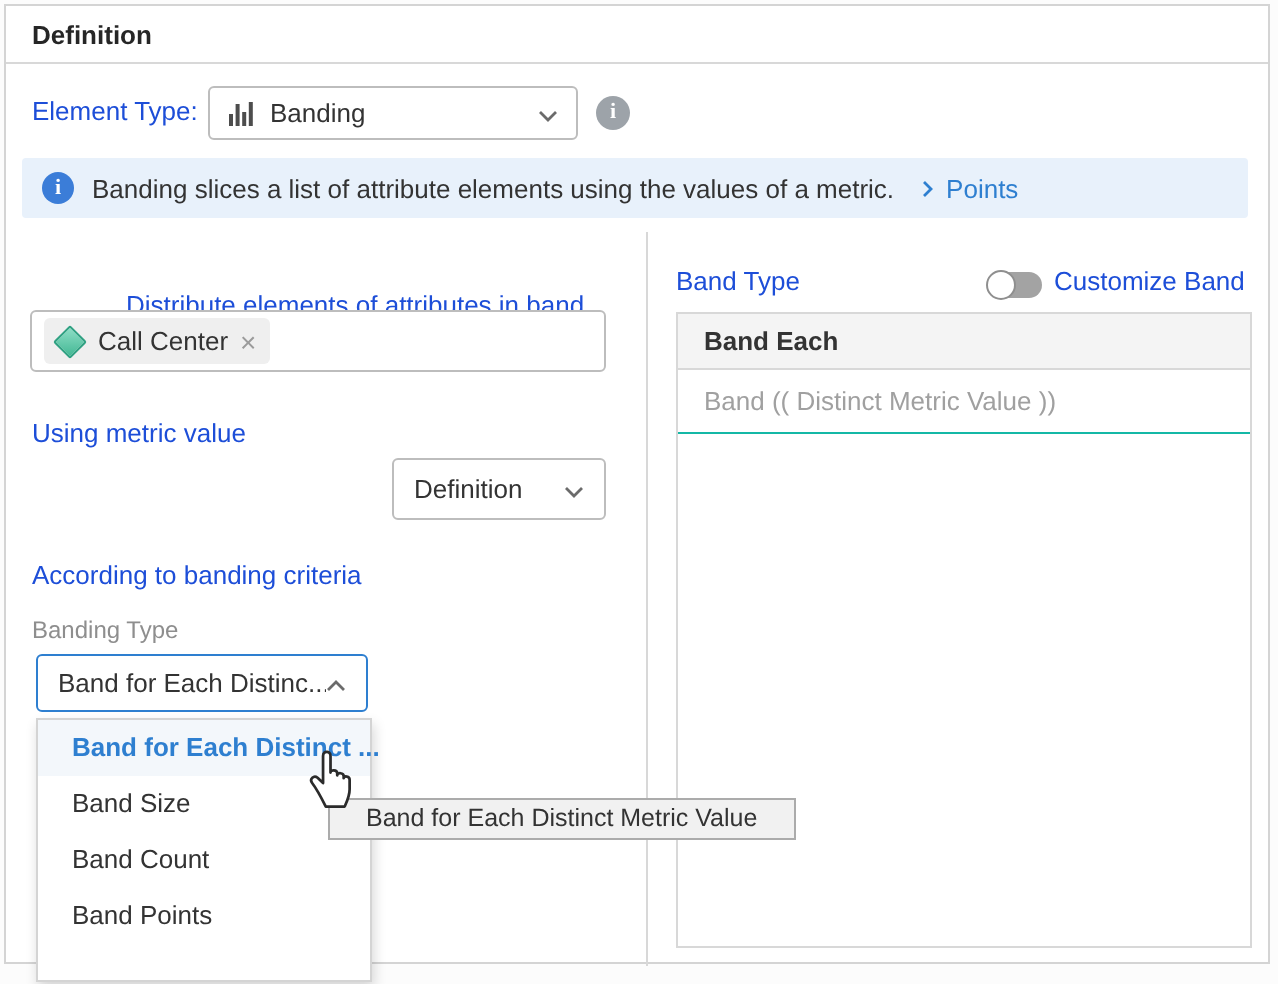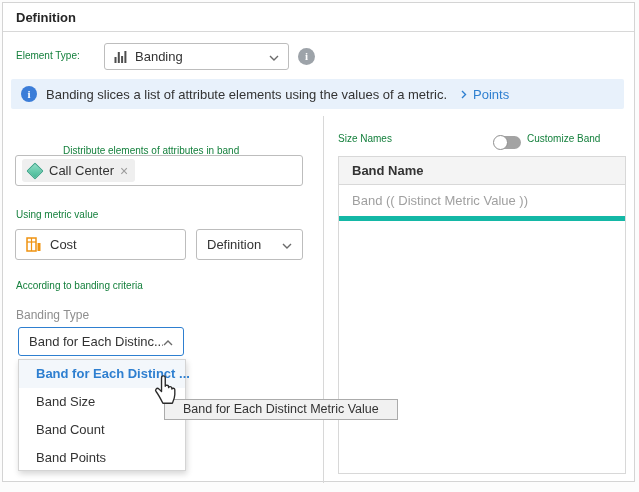--- a/index.html
+++ b/index.html
@@ -3,21 +3,21 @@
 <meta charset="utf-8">
 <style>
   html,body{margin:0;padding:0;width:639px;height:492px;background:#fcfcfc;overflow:hidden;
     font-family:"Liberation Sans","DejaVu Sans",sans-serif;-webkit-font-smoothing:antialiased;}
   .panel{position:absolute;left:2px;top:2px;width:633px;height:480px;background:#fff;border:1px solid #d4d4d4;box-sizing:border-box;}
   .abs{position:absolute;box-sizing:border-box;}
 
   .hdr{left:0;top:0;width:100%;height:29px;border-bottom:1px solid #d8d8d8;line-height:29px;padding-left:13px;
        font-size:13px;font-weight:bold;color:#262626;}
 
-  .lbl{font-size:10px;color:#15803d;}
+  .lbl{font-size:13px;color:#1d4ed8;}
   .lbl-sm{font-size:12px;color:#8e8e8e;}
 
   .ctl{border:1px solid #bdbdbd;border-radius:3px;background:#fff;display:flex;align-items:center;font-size:13px;color:#333;}
   .ctl .grow{flex:1;}
 
   .et-label{left:13px;top:40px;height:26px;line-height:26px;}
   .et-select{left:101px;top:40px;width:185px;height:27px;padding:0 9px;}
   .et-select .txt{margin-left:7px;}
   .info-gray{left:295px;top:45px;width:17px;height:17px;border-radius:50%;background:#9da3a9;color:#fff;
     font-size:11px;font-weight:bold;text-align:center;line-height:17px;font-family:"Liberation Serif",serif;}
@@ -41,38 +41,38 @@
 
   .metric-label{left:13px;top:206px;}
   .cost-box{left:12px;top:226px;width:171px;height:31px;padding:0 10px;}
   .cost-box .txt{margin-left:8px;}
   .pct-box{left:193px;top:226px;width:107px;height:31px;padding:0 10px;}
 
   .criteria-label{left:13px;top:277px;}
   .btype-label{left:13px;top:305px;}
   .btype-select{left:15px;top:324px;width:166px;height:29px;padding:0 10px;border:1px solid #2e7fd0;}
 
-  .menu{left:15px;top:356px;width:168px;height:112px;background:#fff;border:1px solid #d4d4d4;
+  .menu{left:15px;top:356px;width:168px;height:132px;background:#fff;border:1px solid #d4d4d4;
     box-shadow:1px 3px 6px rgba(0,0,0,.16);z-index:5;}
   .mi{height:28px;line-height:28px;padding-left:17px;font-size:13px;color:#333;white-space:nowrap;cursor:pointer;}
   .mi.sel{color:#2e7fd0;font-weight:bold;background:#f3f7fb;}
 
   .tooltip{left:161px;top:396px;height:21px;line-height:19px;background:#f1f1f1;border:1px solid #ababab;
     padding:0 18px;font-size:12.5px;color:#333;white-space:nowrap;z-index:6;}
   .cursor{left:148px;top:368px;z-index:7;}
 
   .bn-label{left:335px;top:130px;}
   .toggle{left:491px;top:133px;width:27px;height:13px;background:#a3a3a3;border-radius:7px;cursor:pointer;}
   .toggle .knob{position:absolute;left:-1px;top:-1px;width:13px;height:13px;border-radius:50%;background:#fff;border:1px solid #8f8f8f;}
   .cn-label{left:524px;top:130px;}
 
   .btable{left:335px;top:153px;width:288px;height:318px;border:1px solid #d8d8d8;background:#fff;}
   .btable .th{height:27px;line-height:27px;background:#f4f4f4;border-bottom:1px solid #d8d8d8;
     padding-left:13px;font-size:13px;font-weight:bold;color:#333;}
-  .btable .tr{height:31px;line-height:31px;padding-left:13px;font-size:13px;color:#a0a0a0;border-bottom:5px solid #14b8a6;}
+  .btable .tr{height:31px;line-height:31px;padding-left:13px;font-size:13px;color:#a0a0a0;border-bottom:1px solid #14b8a6;}
 
   .chev{flex:0 0 auto;}
 </style>
 </head>
 <body>
 
 <div class="panel">
 
   <div class="abs hdr">Definition</div>
 
@@ -117,31 +117,20 @@
   <div class="abs ctl attr-box">
     <span class="chip">
       <span class="diamond"></span>
       <span class="ctext">Call Center</span>
       <span class="x">×</span>
     </span>
   </div>
 
   <div class="abs lbl metric-label">Using metric value</div>
 
-  <div class="abs ctl cost-box">
-    <span style="display:flex;">
-      <svg width="16" height="15" viewBox="0 0 16 15">
-        <rect x="1" y="1" width="9" height="13" fill="none" stroke="#ef9310" stroke-width="1.5"></rect>
-        <line x1="1" y1="5" x2="10" y2="5" stroke="#ef9310" stroke-width="1.2"></line>
-        <line x1="5.5" y1="1" x2="5.5" y2="14" stroke="#ef9310" stroke-width="1.2"></line>
-        <rect x="11.5" y="6" width="3" height="8" fill="#ef9310"></rect>
-      </svg>
-    </span>
-    <span class="txt grow">Cost</span>
-  </div>
 
   <div class="abs ctl pct-box">
     <span class="grow">Definition</span>
     <span class="chev">
       <svg width="10" height="6" viewBox="0 0 10 6">
           <polyline points="1,1 5,5 9,1" fill="none" stroke="#6b6b6b" stroke-width="1.4"></polyline>
         </svg>
     </span>
   </div>
 
@@ -165,25 +154,25 @@
   </div>
 
   <div class="abs tooltip">Band for Each Distinct Metric Value</div>
 
   <div class="abs cursor">
     <svg width="30" height="36" viewBox="0 0 24 29">
       <path d="M9.5 26 C8 23 5.3 18.2 4.0 16.5 C2.8 14.9 4.7 13.2 6.2 14.4 L8.4 16.5 L8.4 5.6 C8.4 3.4 11.4 3.4 11.4 5.6 L11.4 12.3 C11.4 11.1 14.1 11.1 14.1 12.6 L14.1 13.4 C14.2 12.2 16.7 12.3 16.7 13.8 L16.7 14.6 C16.9 13.5 19.1 13.7 19.1 15.2 L19.1 19 C19.1 21.7 18.1 23.7 17.1 26 Z" fill="#ffffff" stroke="#2b2b2b" stroke-width="1.1" stroke-linejoin="round"></path>
     </svg>
   </div>
 
-  <div class="abs lbl bn-label">Size Names</div>
+  <div class="abs lbl bn-label">Band Type</div>
 
   <div class="abs toggle">
     <span class="knob"></span>
   </div>
   <div class="abs lbl cn-label">Customize Band</div>
 
   <div class="abs btable">
-    <div class="th">Band Name</div>
+    <div class="th">Band Each</div>
     <div class="tr">Band (( Distinct Metric Value ))</div>
   </div>
 
 </div>
 
 </body></html>

